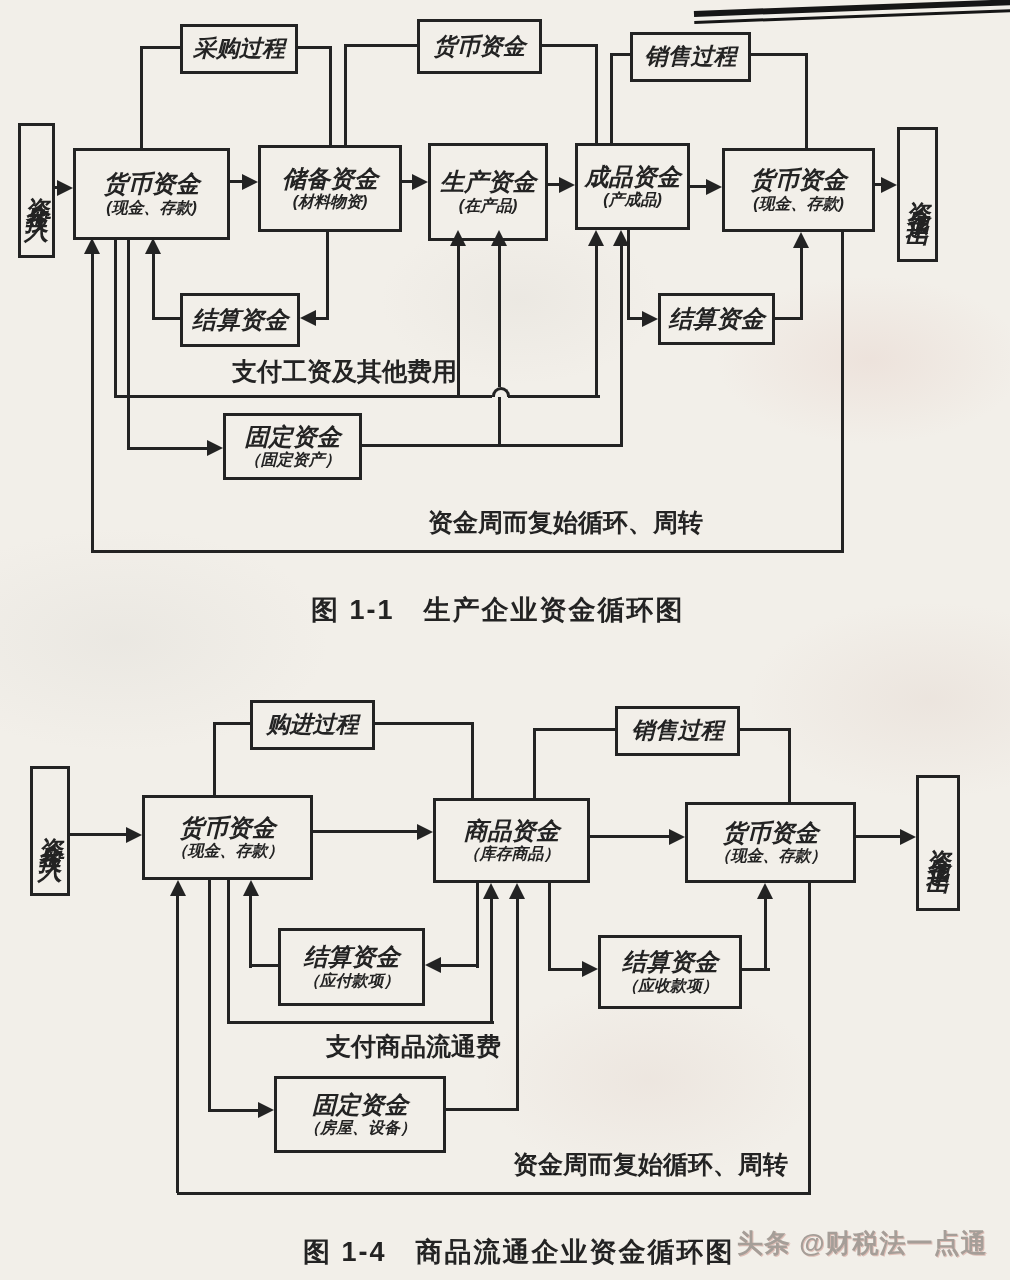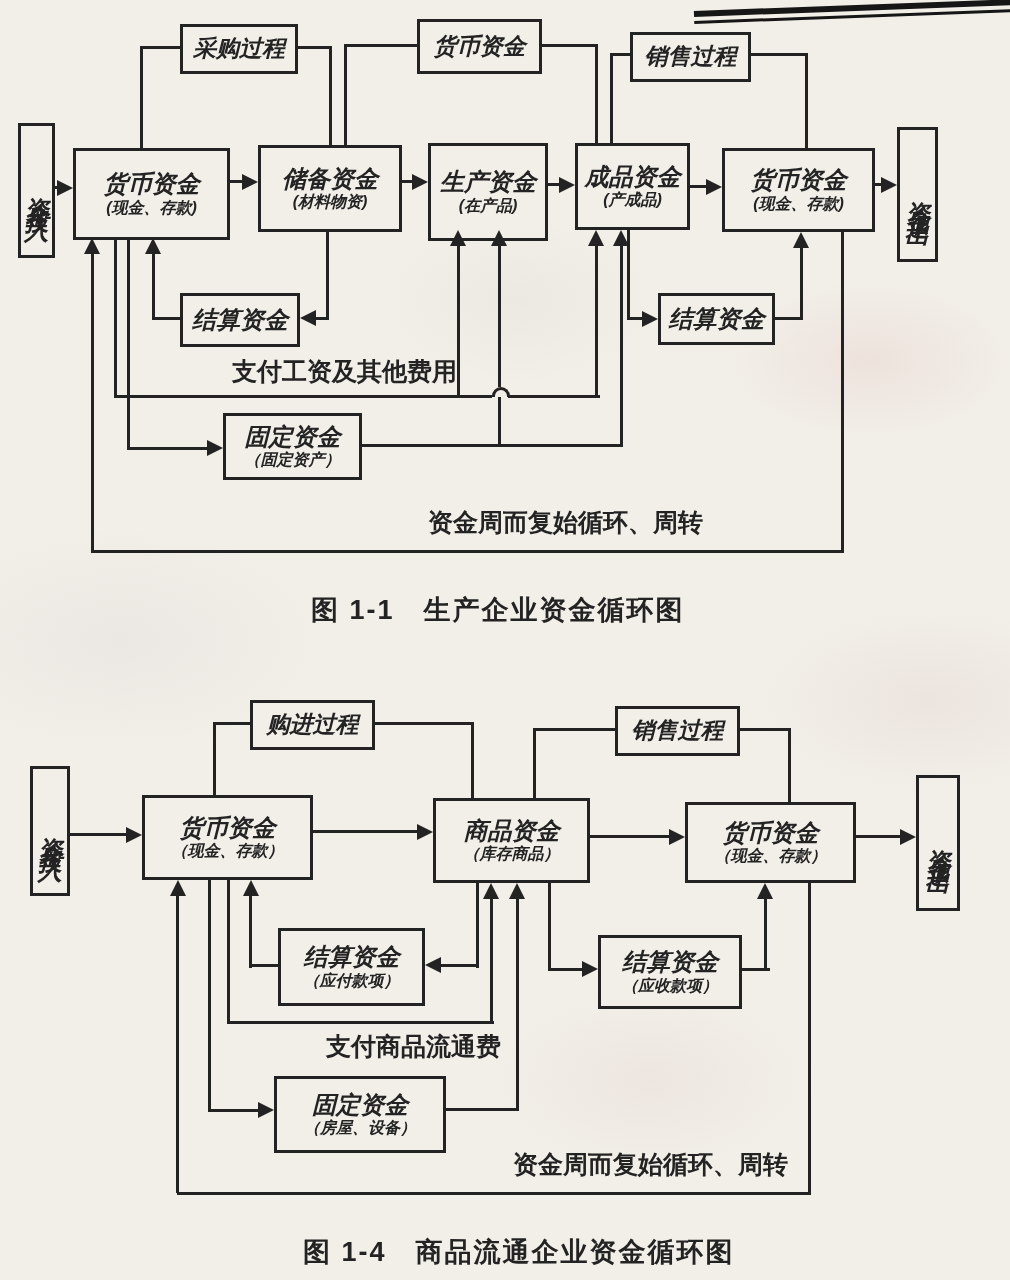--- a/index.html
+++ b/index.html
@@ -154,20 +154,21 @@
       <div class="s">（房屋、设备）</div>
     </div>
 
     <div class="lbl" style="left:300px;top:1030px;margin-left:26px;">支付商品流通费</div>
 
     <div class="lbl" style="left:513px;top:1148px;">资金周而复始循环、周转</div>
 
     <div class="cap" style="left:303px;top:1234px;">图 1-4　商品流通企业资金循环图</div>
   </div>
 
+  <div class="wm" style="left:737px;top:1226px;">头条 @财税法一点通</div>
 
 <div class="ln" style="left: 55px; top: 186px; width: 4px; height: 3px;"></div>
     <div class="ln" style="left: 230px; top: 180px; width: 14px; height: 3px;"></div>
     <div class="ln" style="left: 402px; top: 180px; width: 14px; height: 3px;"></div>
     <div class="ln" style="left: 548px; top: 183px; width: 13px; height: 3px;"></div>
     <div class="ln" style="left: 690px; top: 185px; width: 16px; height: 3px;"></div>
     <div class="ln" style="left: 875px; top: 183px; width: 8px; height: 3px;"></div>
     <div class="ln" style="left: 140px; top: 46px; width: 40px; height: 3px;"></div>
     <div class="ln" style="left: 140px; top: 46px; width: 3px; height: 102px;"></div>
     <div class="ln" style="left: 298px; top: 46px; width: 34px; height: 3px;"></div>

